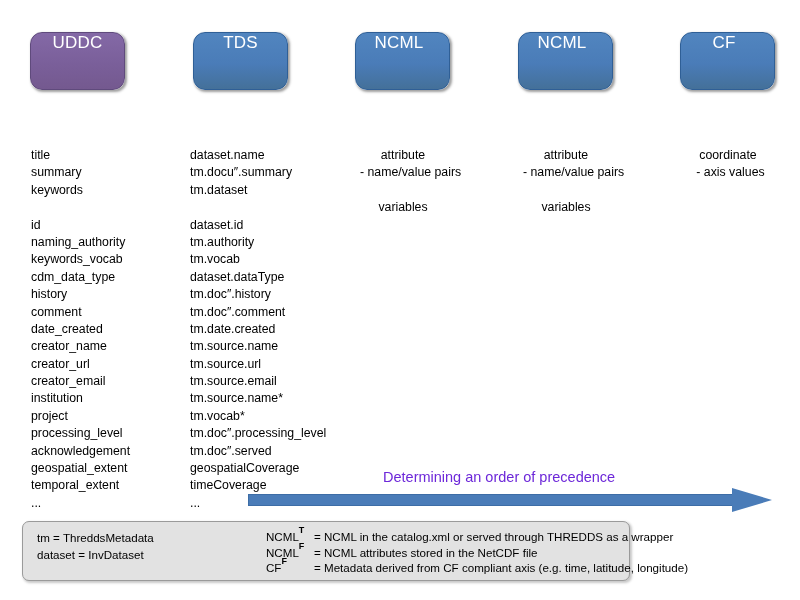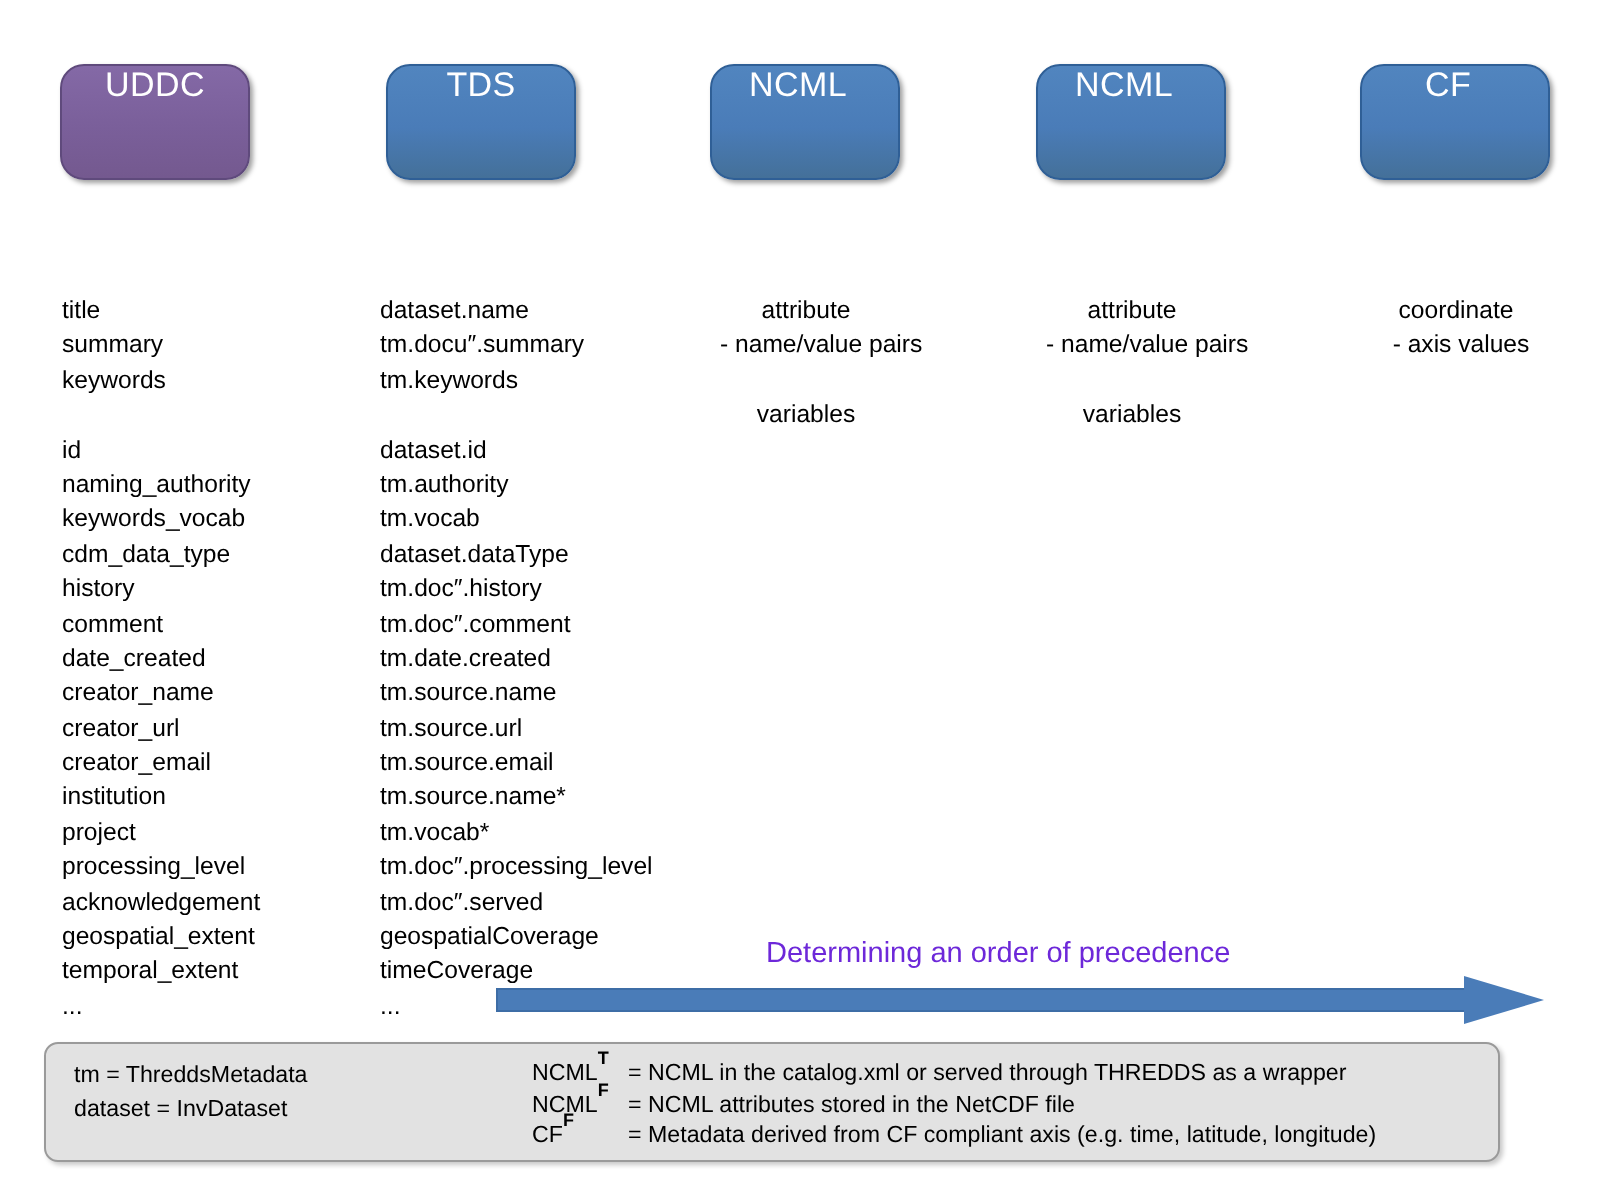--- a/index.html
+++ b/index.html
@@ -110,21 +110,21 @@
     font-size: 14.5px;
     color: #6d28d9;
     white-space: nowrap;
   }
 
   
   .legend {
     position: absolute;
     left: 22px;
     top: 521px;
-    width: 728px;
+    width: 608px;
     height: 60px;
     box-sizing: border-box;
     background: #e2e2e2;
     border: 1.2px solid #9a9a9a;
     border-radius: 7px;
     box-shadow: 1.5px 1.5px 2.5px rgba(0,0,0,0.22);
   }
   .legend-left {
     position: absolute;
     left: 14px;
@@ -202,21 +202,21 @@
     <div class="row">project</div>
     <div class="row">processing_level</div>
     <div class="row">acknowledgement</div>
     <div class="row">geospatial_extent</div>
     <div class="row">temporal_extent</div>
     <div class="row">...</div>
   </div>
 <div class="col col-tds">
     <div class="row">dataset.name</div>
     <div class="row">tm.docu″.summary</div>
-    <div class="row">tm.keywords</div>
+    <div class="row">tm.dataset</div>
     <div class="gap"></div>
     <div class="row">dataset.id</div>
     <div class="row">tm.authority</div>
     <div class="row">tm.vocab</div>
     <div class="row">dataset.dataType</div>
     <div class="row">tm.doc″.history</div>
     <div class="row">tm.doc″.comment</div>
     <div class="row">tm.date.created</div>
     <div class="row">tm.source.name</div>
     <div class="row">tm.source.url</div>

